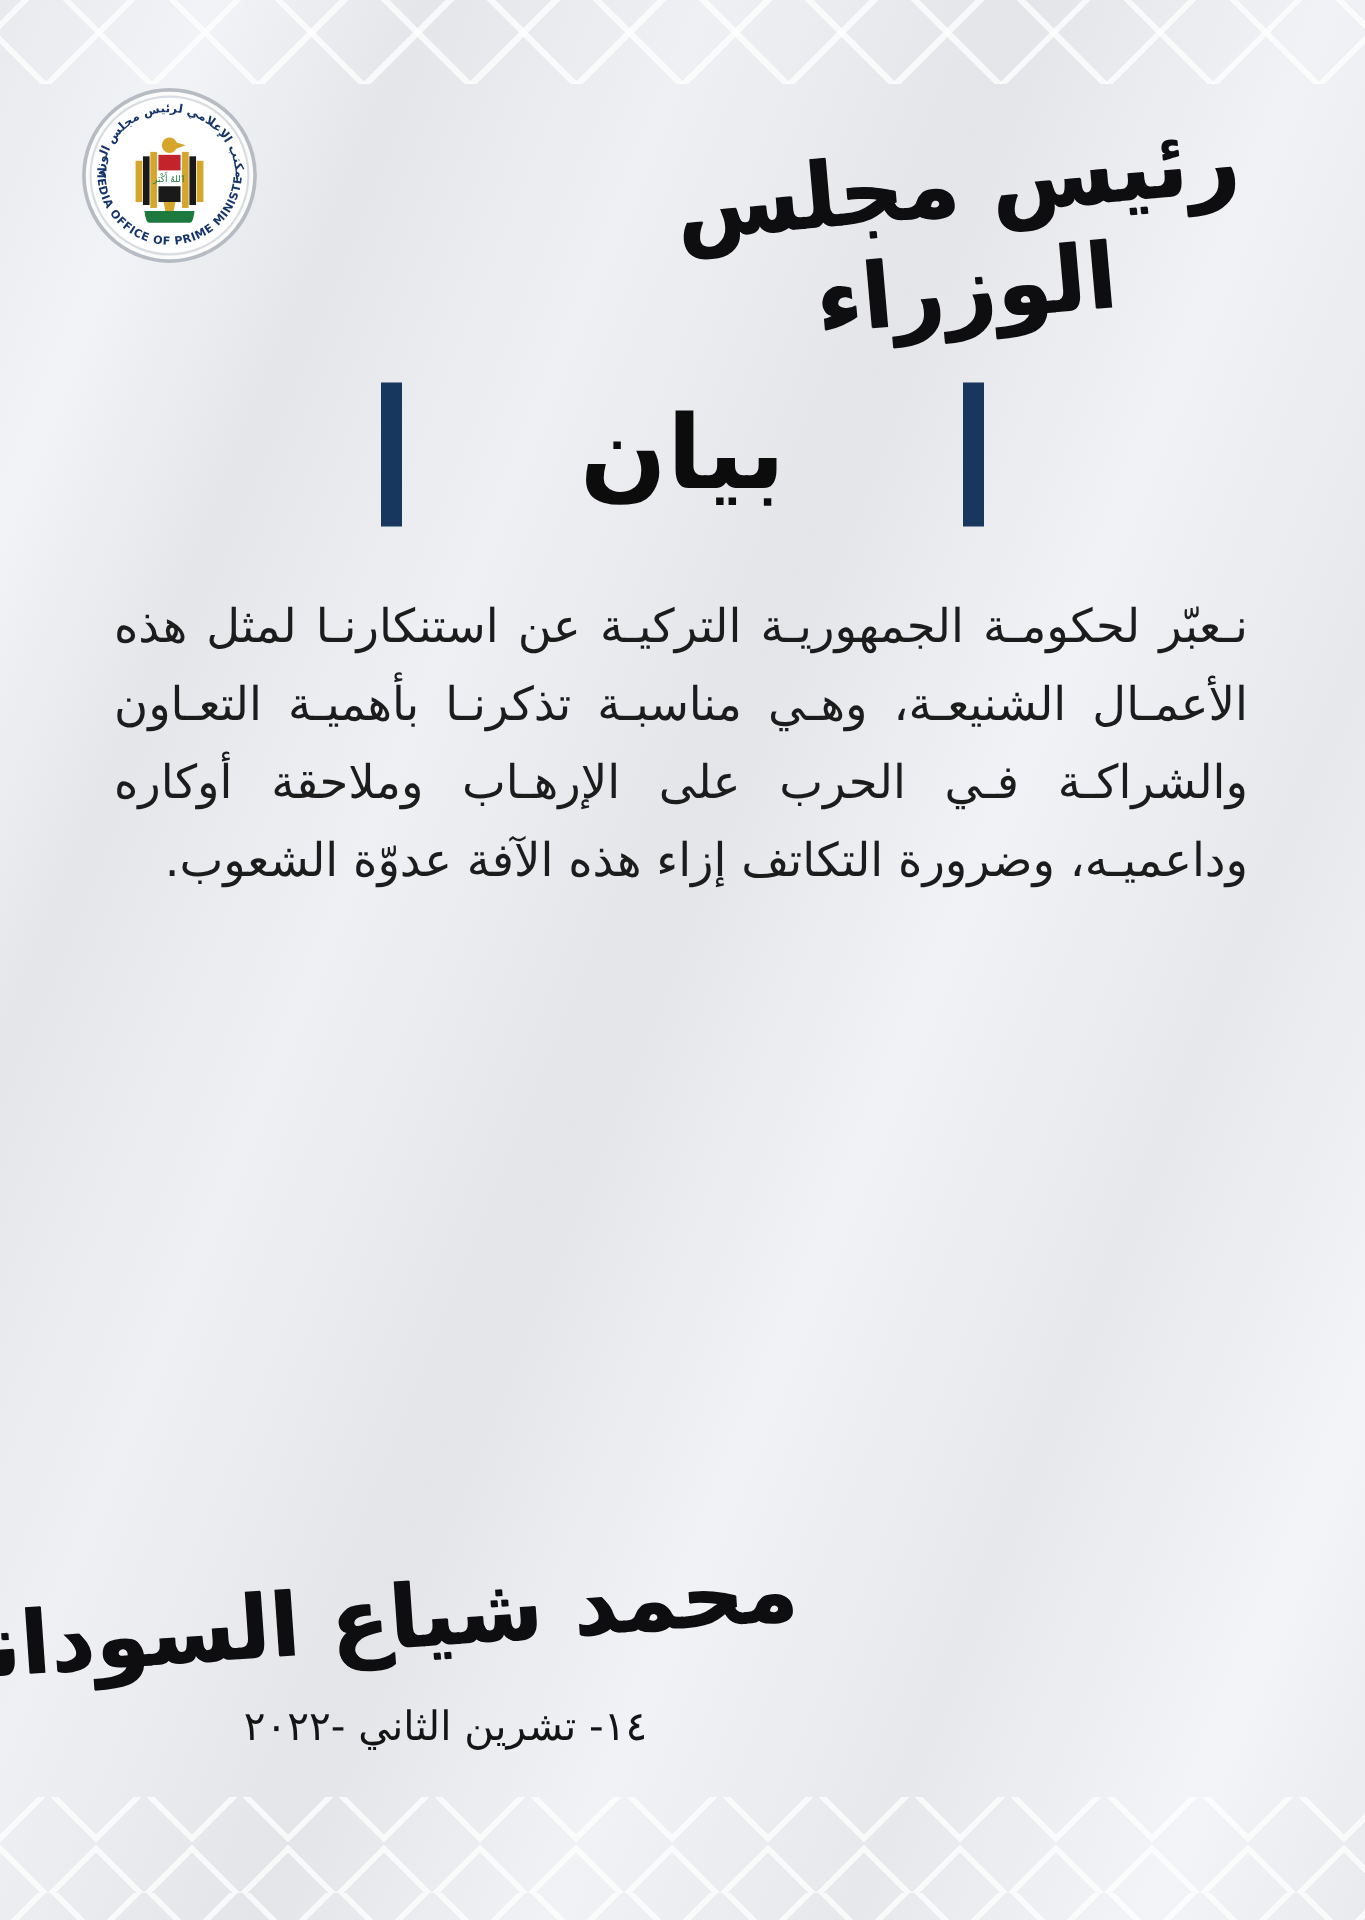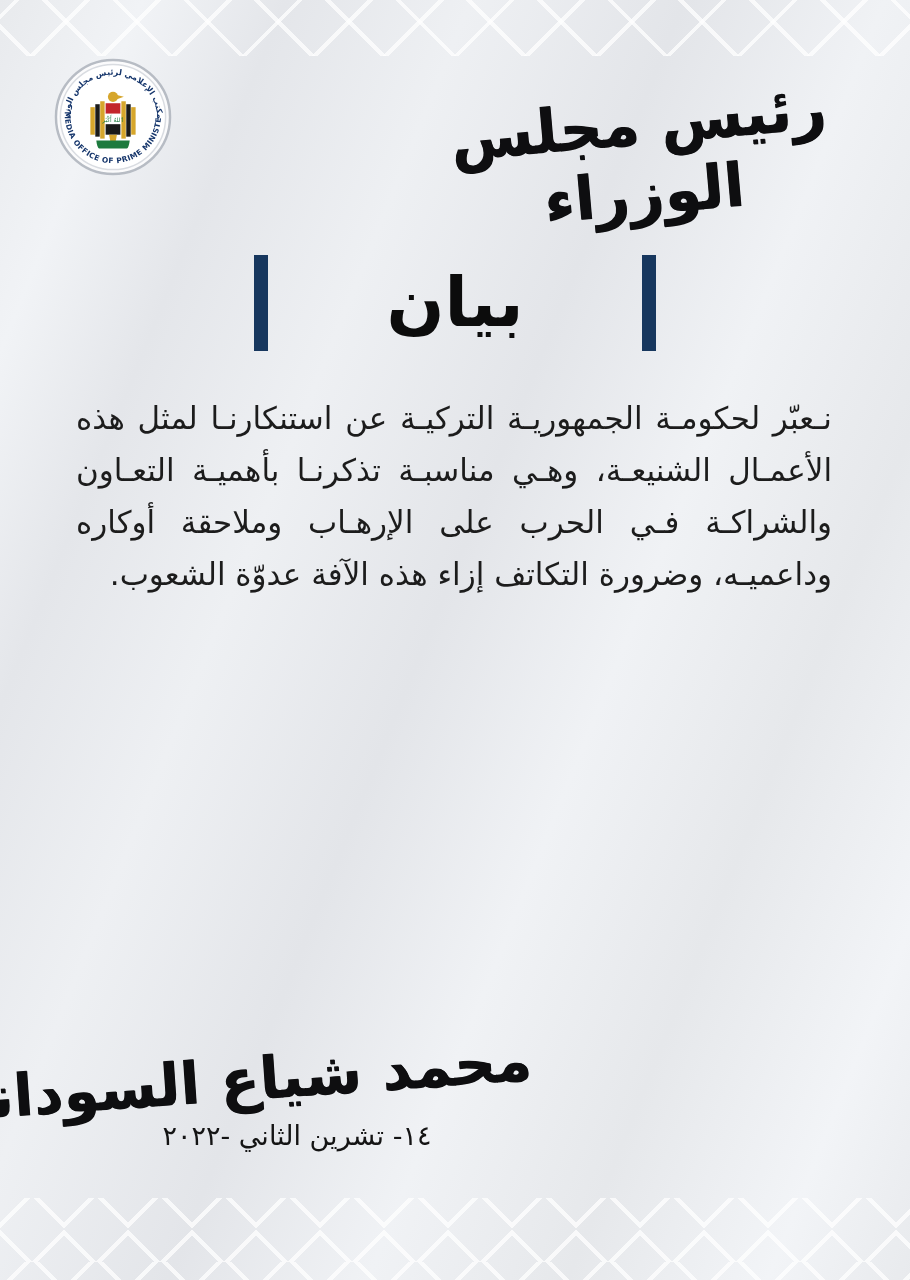--- a/index.html
+++ b/index.html
@@ -71,21 +71,21 @@
   .signature-block {
     position:absolute; left:62px; top:1042px; width:470px; text-align:center;
   }
   .signature-calligraphy {
     font-size:58px; font-weight:bold; color:#0e0e10; direction:rtl;
     transform:rotate(-4deg); transform-origin:center;
     letter-spacing:1px; white-space:nowrap;
     text-shadow:0.5px 0.5px 0 #0e0e10;
   }
   .signature-date {
-    margin-top:10px; font-size:27px; color:#141414; direction:rtl;
+    margin-top:26px; font-size:27px; color:#141414; direction:rtl;
   }
 </style>
 </head>
 <body>
 
 <div class="page">
 
   <div class="pattern-band top"></div>
   <div class="pattern-band bottom"></div>
 

